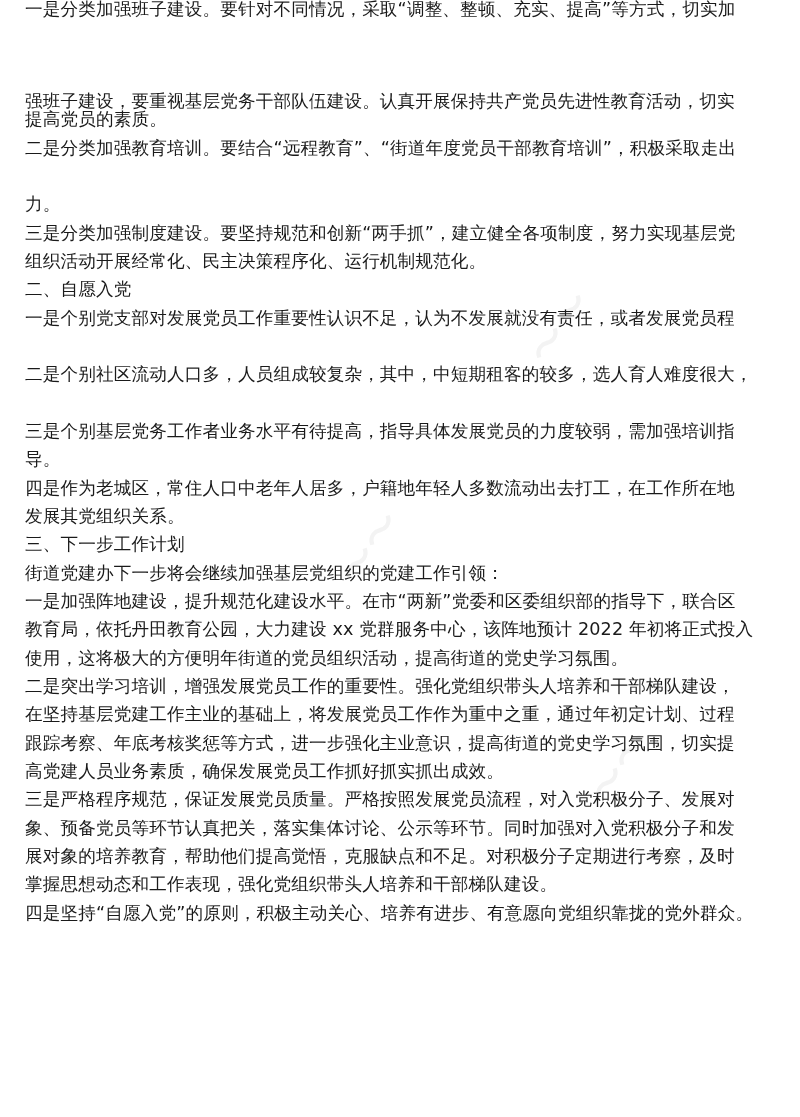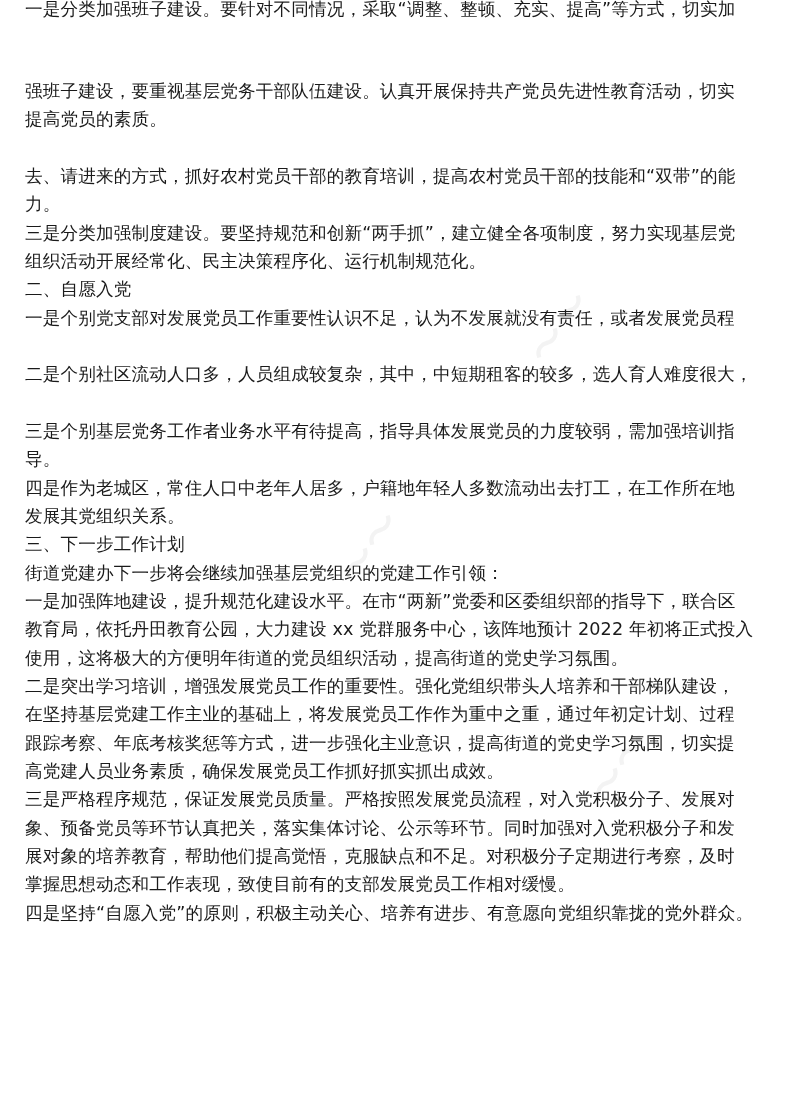--- a/index.html
+++ b/index.html
@@ -46,23 +46,23 @@
 </head>
 <body>
 
 <div class="page">
   <div class="watermark" style="left:520px; top:300px;">〜〜</div>
   <div class="watermark" style="left:330px; top:520px;">〜〜</div>
   <div class="watermark" style="left:580px; top:740px;">〜〜</div>
 
   <div class="line first-line">一是分类加强班子建设。要针对不同情况，采取“调整、整顿、充实、提高”等方式，切实加</div>
 
-  <div class="line" style="top:77px">强班子建设，要重视基层党务干部队伍建设。认真开展保持共产党员先进性教育活动，切实</div>
+  <div class="line" style="top:87px">强班子建设，要重视基层党务干部队伍建设。认真开展保持共产党员先进性教育活动，切实</div>
   <div class="line" style="top:105px">提高党员的素质。</div>
-  <div class="line" style="top:162px">去、请进来的方式，抓好农村党员干部的教育培训，提高农村党员干部的技能和“双带”的能</div>
+  <div class="line" style="top:134px">二是分类加强教育培训。要结合“远程教育”、“街道年度党员干部教育培训”，积极采取走出</div>
   <div class="line" style="top:190px">力。</div>
   <div class="line" style="top:219px">三是分类加强制度建设。要坚持规范和创新“两手抓”，建立健全各项制度，努力实现基层党</div>
   <div class="line" style="top:247px">组织活动开展经常化、民主决策程序化、运行机制规范化。</div>
   <div class="line" style="top:275px">二、自愿入党</div>
   <div class="line" style="top:304px">一是个别党支部对发展党员工作重要性认识不足，认为不发展就没有责任，或者发展党员程</div>
   <div class="line" style="top:360px">二是个别社区流动人口多，人员组成较复杂，其中，中短期租客的较多，选人育人难度很大，</div>
   <div class="line" style="top:417px">三是个别基层党务工作者业务水平有待提高，指导具体发展党员的力度较弱，需加强培训指</div>
   <div class="line" style="top:445px">导。</div>
   <div class="line" style="top:474px">四是作为老城区，常住人口中老年人居多，户籍地年轻人多数流动出去打工，在工作所在地</div>
   <div class="line" style="top:502px">发展其党组织关系。</div>
@@ -71,15 +71,15 @@
   <div class="line" style="top:587px">一是加强阵地建设，提升规范化建设水平。在市“两新”党委和区委组织部的指导下，联合区</div>
   <div class="line" style="top:615px">教育局，依托丹田教育公园，大力建设 xx 党群服务中心，该阵地预计 2022 年初将正式投入</div>
   <div class="line" style="top:644px">使用，这将极大的方便明年街道的党员组织活动，提高街道的党史学习氛围。</div>
   <div class="line" style="top:672px">二是突出学习培训，增强发展党员工作的重要性。强化党组织带头人培养和干部梯队建设，</div>
   <div class="line" style="top:700px">在坚持基层党建工作主业的基础上，将发展党员工作作为重中之重，通过年初定计划、过程</div>
   <div class="line" style="top:729px">跟踪考察、年底考核奖惩等方式，进一步强化主业意识，提高街道的党史学习氛围，切实提</div>
   <div class="line" style="top:757px">高党建人员业务素质，确保发展党员工作抓好抓实抓出成效。</div>
   <div class="line" style="top:785px">三是严格程序规范，保证发展党员质量。严格按照发展党员流程，对入党积极分子、发展对</div>
   <div class="line" style="top:814px">象、预备党员等环节认真把关，落实集体讨论、公示等环节。同时加强对入党积极分子和发</div>
   <div class="line" style="top:842px">展对象的培养教育，帮助他们提高觉悟，克服缺点和不足。对积极分子定期进行考察，及时</div>
-  <div class="line" style="top:870px">掌握思想动态和工作表现，致使目前有的支部发展党员工作相对缓慢。</div>
+  <div class="line" style="top:870px">掌握思想动态和工作表现，强化党组织带头人培养和干部梯队建设。</div>
   <div class="line" style="top:899px">四是坚持“自愿入党”的原则，积极主动关心、培养有进步、有意愿向党组织靠拢的党外群众。</div>
 </div>
 
 </body></html>

